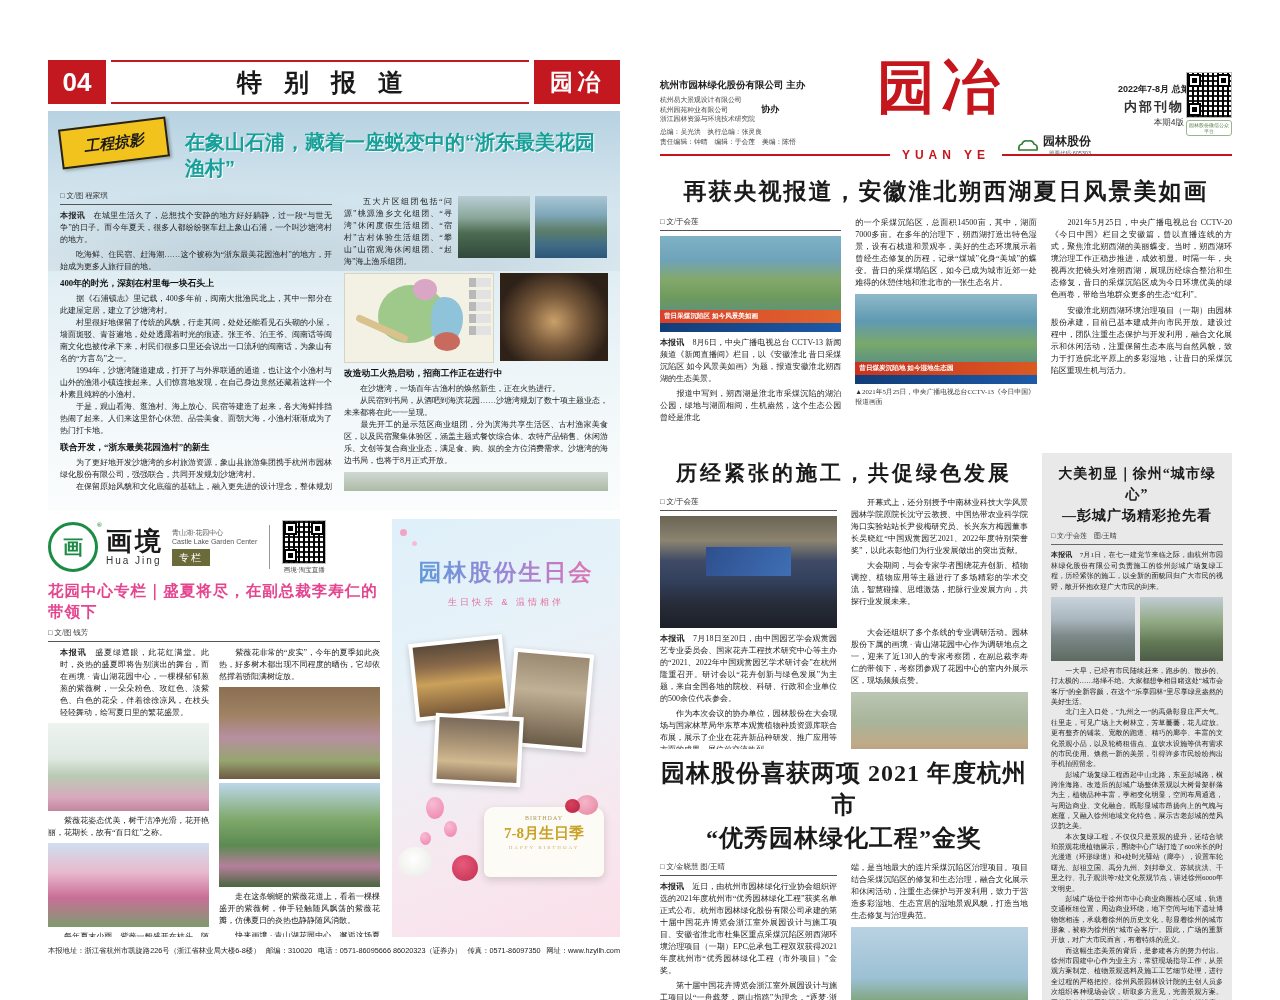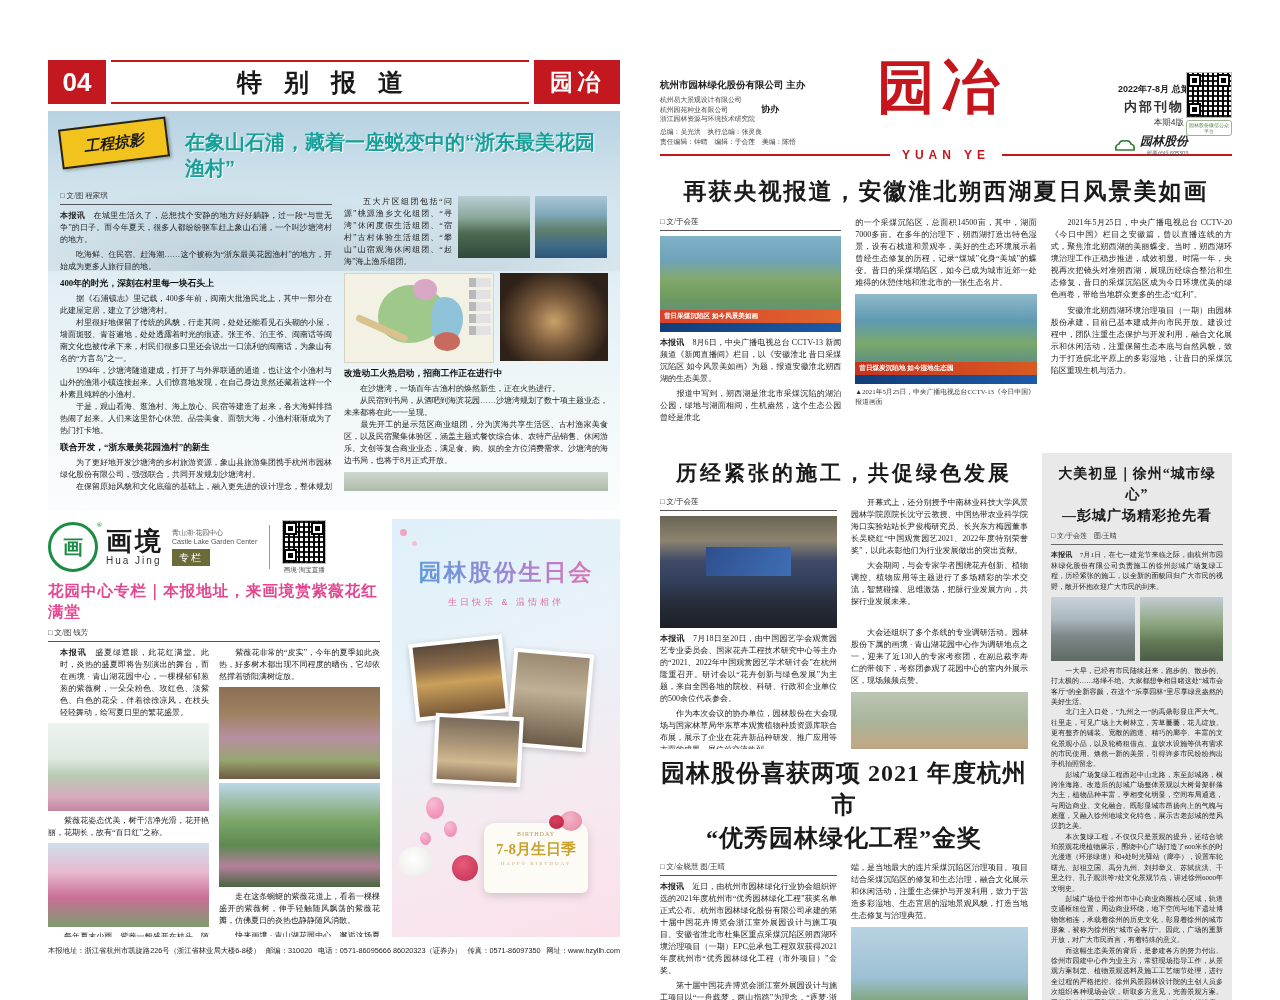--- a/index.html
+++ b/index.html
@@ -94,21 +94,21 @@
   .poster-sub{text-align:center;font-size:9px;letter-spacing:3px;color:#e0739f;margin-top:8px;
         font-family:"Liberation Sans",sans-serif;}
   .polaroid{position:absolute;background:#fff;padding:4px;box-shadow:0 2px 6px rgba(0,0,0,.2);}
   .polaroid .photo{height:100%;}
   .pp1{left:20px;top:120px;width:86px;height:70px;transform:rotate(-6deg);}
   .pp2{left:118px;top:132px;width:72px;height:90px;transform:rotate(5deg);}
   .pp3{left:42px;top:196px;width:80px;height:62px;transform:rotate(3deg);}
   .ph-party1{background:linear-gradient(180deg,#5a4a3a 0%,#8a6a4a 30%,#caa05a 55%,#7a5a3a 100%);}
   .ph-party2{background:linear-gradient(180deg,#9a8a72 0%,#c0b096 40%,#8f7f68 75%,#6a5c48 100%);}
   .ph-party3{background:linear-gradient(180deg,#7a6a5a 0%,#b09a7a 45%,#d0b890 70%,#8a725a 100%);}
-  .cake{position:absolute;left:92px;bottom:44px;width:104px;height:70px;background:#fdfbf6;border-radius:10px 10px 6px 6px;
+  .cake{position:absolute;left:92px;bottom:60px;width:120px;height:70px;background:#fdfbf6;border-radius:10px 10px 6px 6px;
         box-shadow:0 3px 8px rgba(0,0,0,.15);text-align:center;}
   .cake-top{font-size:6px;letter-spacing:1px;color:#b0985a;margin-top:8px;}
   .cake-txt{font-size:15px;font-weight:700;color:#c9a227;margin-top:3px;}
   .cake-sub{font-size:5px;letter-spacing:2px;color:#cab37a;margin-top:2px;}
   .flower-dec{position:absolute;border-radius:50%;}
   .balloon{position:absolute;border-radius:50%;background:radial-gradient(circle at 35% 30%,#f8bcd2,#ee7fae);}
 
   .lp-footer{display:flex;justify-content:space-between;margin-top:9px;font-size:7.3px;color:#222;
              font-family:"Liberation Sans",sans-serif;}
 
@@ -118,21 +118,21 @@
   .mh-org{font-size:9.5px;font-weight:700;color:#222;margin-bottom:3px;}
   .mh-corow{display:flex;align-items:center;gap:6px;}
   .mh-colabel{font-size:9px;font-weight:700;color:#222;}
   .mh-title{text-align:center;font-size:58px;font-weight:800;color:#c4161c;line-height:.95;letter-spacing:6px;
             font-family:"Liberation Serif",serif;}
   .mh-right{text-align:right;font-size:8px;color:#333;font-family:"Liberation Sans",sans-serif;padding-top:14px;position:relative;}
   .mh-issue{font-size:9px;font-weight:700;color:#222;}
   .mh-issue .big{font-size:20px;color:#c4161c;font-weight:800;}
   .mh-type{font-size:13px;font-weight:700;letter-spacing:2px;margin-top:1px;margin-right:48px;}
   .mh-pages{font-size:8.5px;margin-top:1px;margin-right:48px;}
-  .mh-logo{display:flex;align-items:center;justify-content:flex-end;gap:4px;margin-top:4px;margin-right:44px;font-style:italic;}
+  .mh-logo{display:flex;align-items:center;gap:4px;margin-top:4px;margin-right:44px;}
   .mh-logo-name{font-size:12px;font-weight:800;color:#222;}
   .mh-stock{font-size:5.5px;color:#555;}
   .mh-qr{position:absolute;right:0;top:12px;width:46px;}
   .mh-qr-cap{font-size:5px;color:#567a4a;border:1px solid #9ab58e;border-radius:3px;padding:1px 2px;margin-top:2px;text-align:center;}
   .mast-rule{display:flex;align-items:center;gap:12px;margin-top:2px;}
   .mast-rule .rule{flex:1;height:2px;background:#c4161c;}
   .yy{color:#c4161c;font-weight:700;font-size:12px;letter-spacing:5px;font-family:"Liberation Sans",sans-serif;}
 
   
   .headline1{text-align:center;font-size:23px;font-weight:800;letter-spacing:2px;margin:14px 0 10px 0;}
@@ -250,21 +250,21 @@
           <div class="hj-divider"></div>
           <div>
             <div class="qr">
                 <div class="eye tl"></div>
                 <div class="eye tr"></div>
                 <div class="eye bl"></div>
               </div>
             <div class="qr-cap">画境·淘宝直播</div>
           </div>
         </div>
-        <div class="hj-headline">花园中心专栏｜本报地址，来画境赏紫薇花红满堂</div>
+        <div class="hj-headline">花园中心专栏｜盛夏将尽，在副总裁李寿仁的带领下</div>
         <div class="byline">□ 文/图 钱芳</div>
         <div class="hj-cols">
           <div class="col">
             <p class="lead-line" style="margin:0 0 4px 12px;"><b>本报讯</b><span>　盛夏绿遮眼，此花红满堂。此时，炎热的盛夏即将告别演出的舞台，而在画境 · 青山湖花园中心，一棵棵郁郁葱葱的紫薇树，一朵朵粉色、玫红色、淡紫色、白色的花朵，伴着徐徐凉风，在枝头轻轻舞动，绘写夏日里的繁花盛景。</span></p>
             <div class="photo ph-flower1"></div>
             <div class="body-txt" style="margin:4px 0">　　紫薇花姿态优美，树干洁净光滑，花开艳丽，花期长，故有“百日红”之称。</div>
             <div class="photo ph-flower2"></div>
             <div class="body-txt" style="margin-top:4px">　　每年夏末少雨，紫薇一般盛开在枝头，随风摆动，静静地绽放。</div>
           </div>
           <div class="col">

